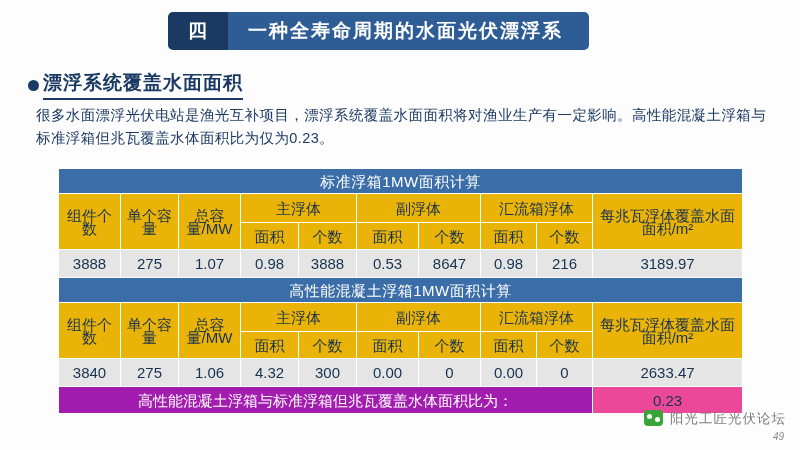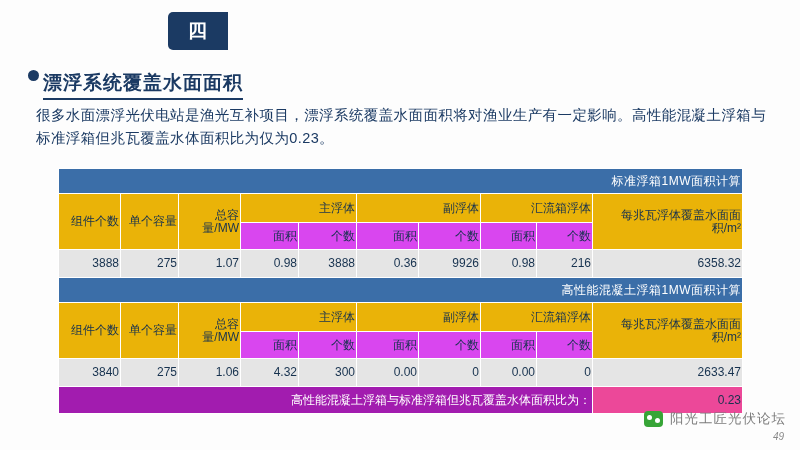--- a/index.html
+++ b/index.html
@@ -55,21 +55,21 @@
     letter-spacing: 2px;
     white-space: nowrap;
   }
 
   
   .section-head {
     position: absolute;
     left: 28px;
     top: 70px;
     display: flex;
-    align-items: flex-start;
+    align-items: center;
   }
   .bullet-dot {
     width: 11px;
     height: 11px;
     border-radius: 50%;
     background: #1b3a63;
     margin-right: 4px;
   }
   .section-title {
     font-size: 19px;
@@ -100,22 +100,22 @@
     top: 168px;
     width: 684px;
   }
   table.data {
     border-collapse: collapse;
     width: 684px;
     table-layout: fixed;
   }
   table.data td, table.data th {
     border: 1px solid #ffffff;
-    font-size: 12px;
-    text-align: right;
+    font-size: 15px;
+    text-align: center;
     vertical-align: middle;
     padding: 3px 1px;
     color: #17324f;
     line-height: 13px;
     font-weight: normal;
   }
   .band {
     background: #3b6ea8;
     color: #ffffff !important;
     font-weight: bold;
@@ -123,21 +123,21 @@
     letter-spacing: 0.5px;
     height: 18px;
   }
   .hdr {
     background: #eab308;
     color: #17324f !important;
     font-weight: bold;
     height: 22px;
   }
   .hdr2 {
-    background: #d946ef;
+    background: #eab308;
     color: #17324f !important;
     font-weight: bold;
     height: 20px;
   }
   .val {
     background: #e5e5e5;
     height: 21px;
   }
   .ratio-band {
     background: #a21caf;
@@ -151,21 +151,21 @@
     background: #ec4899;
     font-size: 11px;
   }
 
   
   .footer {
     position: absolute;
     right: 14px;
     bottom: 22px;
     display: flex;
-    align-items: center;
+    align-items: flex-start;
     gap: 7px;
   }
   .wx-icon {
     width: 19px;
     height: 16px;
     background: #37a537;
     border-radius: 4px;
     position: relative;
   }
   .wx-icon::before {
@@ -198,20 +198,21 @@
     font-style: italic;
   }
 </style>
 </head>
 <body>
 
 <div class="slide">
 
   <div class="header">
     <div class="header-num">四</div>
+    <div class="header-title">一种全寿命周期的水面光伏漂浮系</div>
   </div>
 
   <div class="section-head">
     <span class="bullet-dot"></span>
     <span class="section-title">漂浮系统覆盖水面面积</span>
   </div>
 
   <div class="para">很多水面漂浮光伏电站是渔光互补项目，漂浮系统覆盖水面面积将对渔业生产有一定影响。高性能混凝土浮箱与标准浮箱但兆瓦覆盖水体面积比为仅为0.23。</div>
 
   <div class="table-wrap">
@@ -248,25 +249,25 @@
           <td class="hdr2">个数</td>
           <td class="hdr2">面积</td>
           <td class="hdr2">个数</td>
         </tr>
         <tr>
           <td class="val">3888</td>
           <td class="val">275</td>
           <td class="val">1.07</td>
           <td class="val">0.98</td>
           <td class="val">3888</td>
-          <td class="val">0.36</td>
-          <td class="val">9926</td>
+          <td class="val">0.53</td>
+          <td class="val">8647</td>
           <td class="val">0.98</td>
           <td class="val">216</td>
-          <td class="val">6358.32</td>
+          <td class="val">3189.97</td>
         </tr>
         <tr>
           <td class="band" colspan="10">高性能混凝土浮箱1MW面积计算</td>
         </tr>
         <tr>
           <td class="hdr" rowspan="2">组件个数</td>
           <td class="hdr" rowspan="2">单个容量</td>
           <td class="hdr" rowspan="2">总容量/MW</td>
           <td class="hdr" colspan="2">主浮体</td>
           <td class="hdr" colspan="2">副浮体</td>

